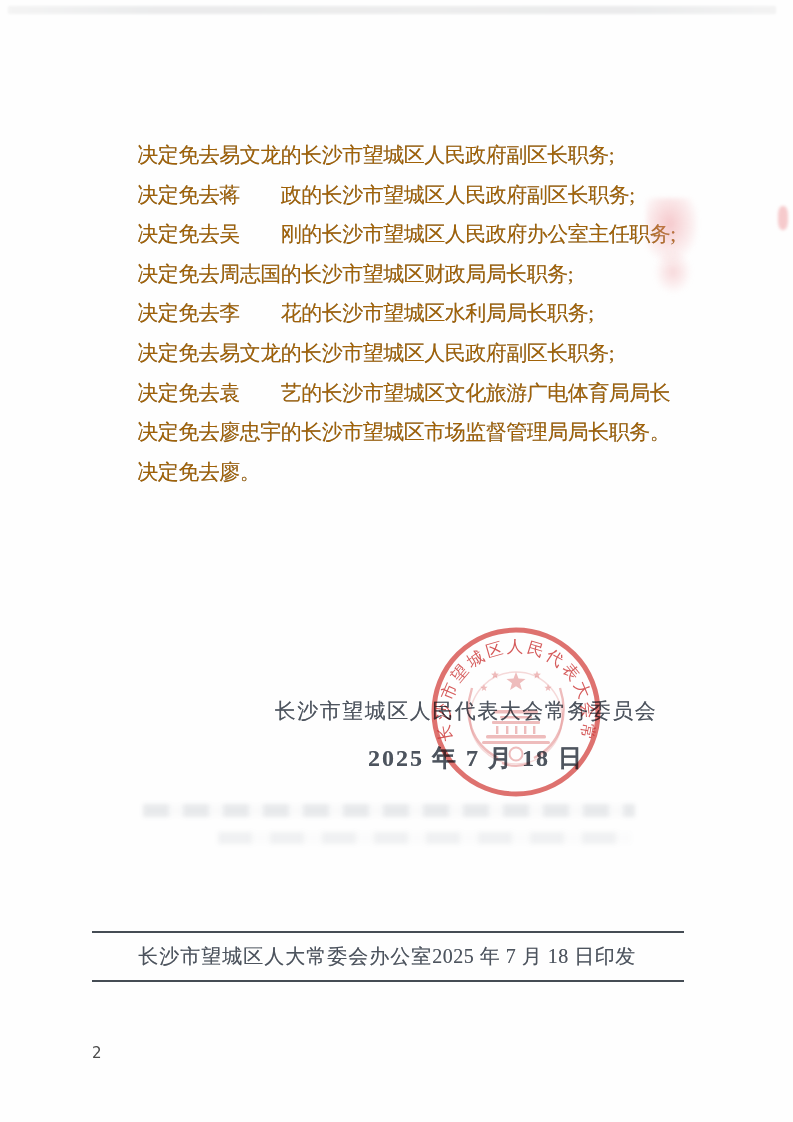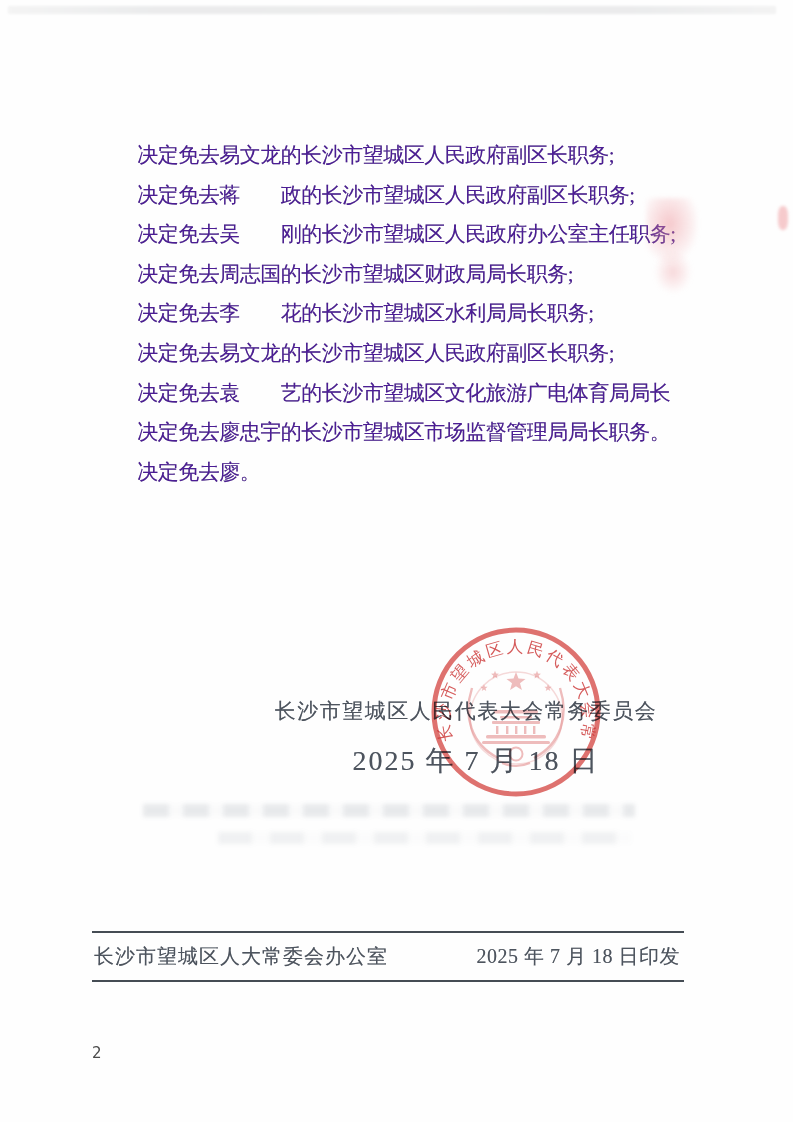--- a/index.html
+++ b/index.html
@@ -10,35 +10,36 @@
   }
   
   .scan-band{
     position:absolute;left:8px;top:6px;width:768px;height:8px;
     background:linear-gradient(90deg,#f3f3f3,#e9eaeb 20%,#ececec 55%,#e9eaeb 80%,#f2f2f2);
     filter:blur(1px);opacity:.9;
   }
   
   .doc-body{
     position:absolute;left:92px;top:136px;width:620px;
-    color:#4c1d95;font-size:21px;letter-spacing:-0.5px;
+    color:#a16207;font-size:21px;letter-spacing:-0.5px;
     text-shadow:0 0 .6px rgba(77,84,94,.55);
   }
   .doc-line{height:39.6px;line-height:39.6px;white-space:nowrap;}
   .doc-line.indent{text-indent:2.15em;}
   
   .sig-org{
     position:absolute;left:266px;top:697px;width:400px;text-align:center;
     color:#4d545e;font-size:21px;letter-spacing:1.5px;white-space:nowrap;
     text-shadow:0 0 .6px rgba(77,84,94,.55);
   }
   .sig-date{
     position:absolute;left:276px;top:742px;width:400px;text-align:center;
-    color:#4d545e;font-size:28px;letter-spacing:2px;white-space:nowrap;
+    color:#4d545e;font-size:24px;letter-spacing:2px;white-space:nowrap;
     text-shadow:0 0 .6px rgba(77,84,94,.55);
+    font-weight:bold;
   }
   
   .seal{
     position:absolute;left:428px;top:624px;width:176px;height:176px;
     mix-blend-mode:multiply;filter:blur(.3px);
   }
   
   .ghost-streak-1{
     position:absolute;left:143px;top:804px;width:492px;height:13px;
     background:repeating-linear-gradient(90deg,
@@ -63,21 +64,21 @@
     filter:blur(2.5px);
   }
   .smudge-3{
     position:absolute;left:778px;top:206px;width:10px;height:24px;
     background:rgba(236,125,130,.4);border-radius:40%;filter:blur(1.5px);
   }
   
   .footer{
     position:absolute;left:92px;top:931px;width:592px;height:47px;
     border-top:2px solid #454c54;border-bottom:2px solid #454c54;
-    display:flex;align-items:center;justify-content:space-between;
+    display:flex;align-items:center;justify-content:center;
     color:#4d545e;font-size:20px;
     text-shadow:0 0 .6px rgba(77,84,94,.5);
   }
   .footer .office{letter-spacing:1px;padding-left:2px;white-space:nowrap;}
   .footer .issue{letter-spacing:.5px;padding-right:4px;white-space:nowrap;}
   .page-num{
     position:absolute;left:92px;top:1044px;
     color:#4a4a4a;font-size:15px;
     font-family:"DejaVu Sans",sans-serif;
   }

